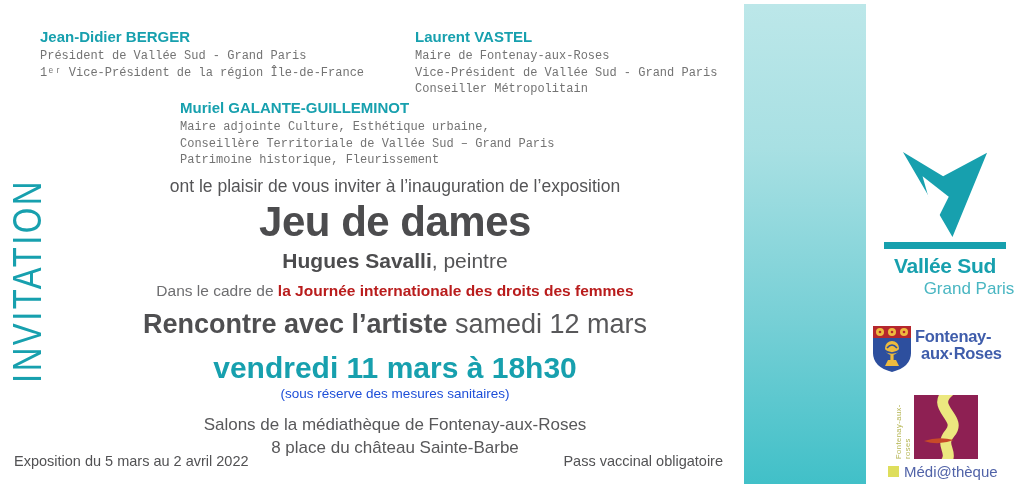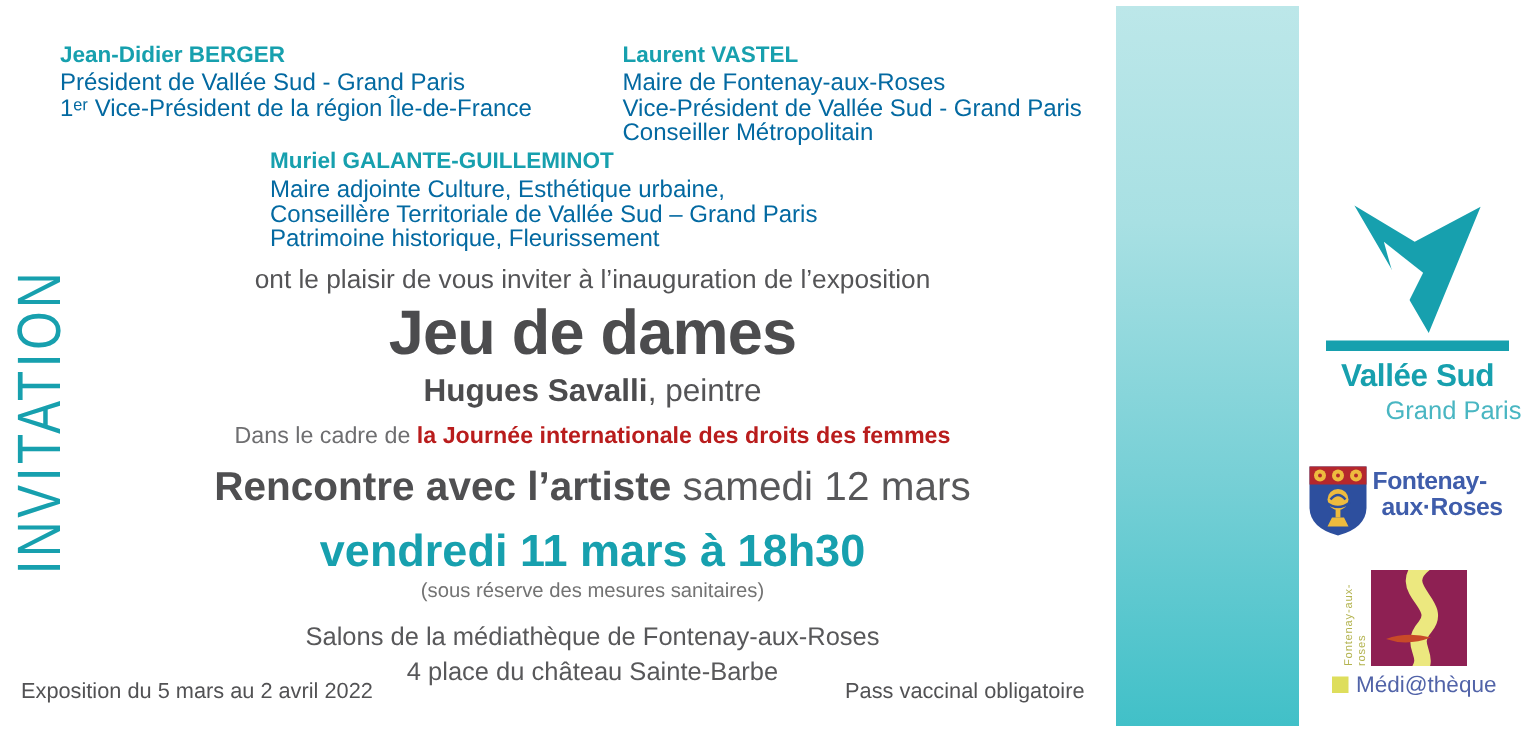--- a/index.html
+++ b/index.html
@@ -12,48 +12,48 @@
   
   .invitation-vertical {
     position:absolute; left:27px; top:281px;
     transform:translate(-50%,-50%) rotate(-90deg) scale(0.82,1.02);
     font-size:40px; letter-spacing:3px; color:#17a0ae; white-space:nowrap;
     font-weight:400;
   }
   
   .official { position:absolute; text-align:left; }
   .official .name { font-size:15px; font-weight:700; color:#17a0ae; margin-bottom:3px; }
-  .official .line { font-size:16px; color:#0369a1; line-height:16.5px; }
+  .official .line { font-size:12px; color:#737373; line-height:16.5px;font-family:Liberation Mono, monospace; }
   .block-berger { left:40px; top:28px; width:330px; }
   .block-vastel { left:415px; top:28px; width:335px; }
   .block-muriel { left:180px; top:99px; width:440px; }
   
   .main { position:absolute; left:63px; top:176px; width:664px; text-align:center; }
   .intro { font-size:17.5px; color:#545456; }
   .title { font-size:42px; font-weight:700; color:#4c4c4e; letter-spacing:-0.5px; line-height:48px; margin-top:1px; }
   .artist-line { font-size:21px; color:#545456; margin-top:3px;text-align:center; }
   .artist-line .artist-name { font-weight:700; color:#4c4c4e; }
   .context-line { font-size:15.5px; color:#6e6e70; margin-top:9px; }
   .context-line .highlight { font-weight:700; color:#b91c1c; }
   .meeting-line { font-size:27px; color:#58585a; margin-top:9px; }
   .meeting-line .meeting-label { font-weight:700; color:#4f4f51; }
   .event-datetime { font-size:30px; font-weight:700; color:#17a0ae; margin-top:11px; }
-  .event-note { font-size:13.5px; color:#737373; margin-top:1px; }
+  .event-note { font-size:13.5px; color:#1d4ed8; margin-top:1px; }
   .venue { font-size:17px; color:#58585a; line-height:22.5px; margin-top:13px; }
   
   .footer { position:absolute; left:14px; right:301px; top:453px;
             display:flex; justify-content:space-between;
             font-size:14.5px; color:#525254; }
   
   .band {
     position:absolute; left:744px; width:122px; top:4px; bottom:4px;
     background:linear-gradient(180deg,#bce7e9 0%,#a8e0e3 30%,#78d0d6 65%,#41c0c8 100%);
   }
   
-  .logo-col { position:absolute; left:866px; top:0; width:158px; height:440px; }
+  .logo-col { position:absolute; left:866px; top:15px; width:158px; height:440px; }
   .vs-logo { position:absolute; left:0; top:136px; width:158px; text-align:center; }
   .vs-arrow { display:block; margin:0 auto; }
   .vs-bar { width:122px; height:7px; background:#17a0ae; margin:5px auto 0 auto; }
   .vs-title { font-size:21px; font-weight:700; color:#17a0ae; margin-top:5px; letter-spacing:-0.3px; }
   .vs-subtitle { font-size:17px; color:#49b6c2; margin-top:1px;padding-left:48px; }
   .far-logo { position:absolute; left:6px; top:310px; width:152px;
               display:flex; align-items:flex-start; }
   .far-text { margin-left:3px; margin-top:3px; font-size:16.5px; color:#3f5dab;
               line-height:17px; font-weight:700; letter-spacing:-0.3px; text-align:left; }
   .far-text .l2 { padding-left:6px; }
@@ -97,21 +97,21 @@
   <div class="main">
     <div class="intro">ont le plaisir de vous inviter à l’inauguration de l’exposition</div>
     <div class="title">Jeu de dames</div>
     <div class="artist-line"><span class="artist-name">Hugues Savalli</span><span>, peintre</span></div>
     <div class="context-line"><span>Dans le cadre de </span><span class="highlight">la Journée internationale des droits des femmes</span></div>
     <div class="meeting-line"><span class="meeting-label">Rencontre avec l’artiste </span><span>samedi 12 mars</span></div>
     <div class="event-datetime">vendredi 11 mars à 18h30</div>
     <div class="event-note">(sous réserve des mesures sanitaires)</div>
     <div class="venue">
       <div>Salons de la médiathèque de Fontenay-aux-Roses</div>
-      <div>4 place du château Sainte-Barbe</div>
+      <div>8 place du château Sainte-Barbe</div>
     </div>
   </div>
 
   <div class="footer">
     <span>Exposition du 5 mars au 2 avril 2022</span>
     <span>Pass vaccinal obligatoire</span>
   </div>
 
   <div class="band"></div>
 

